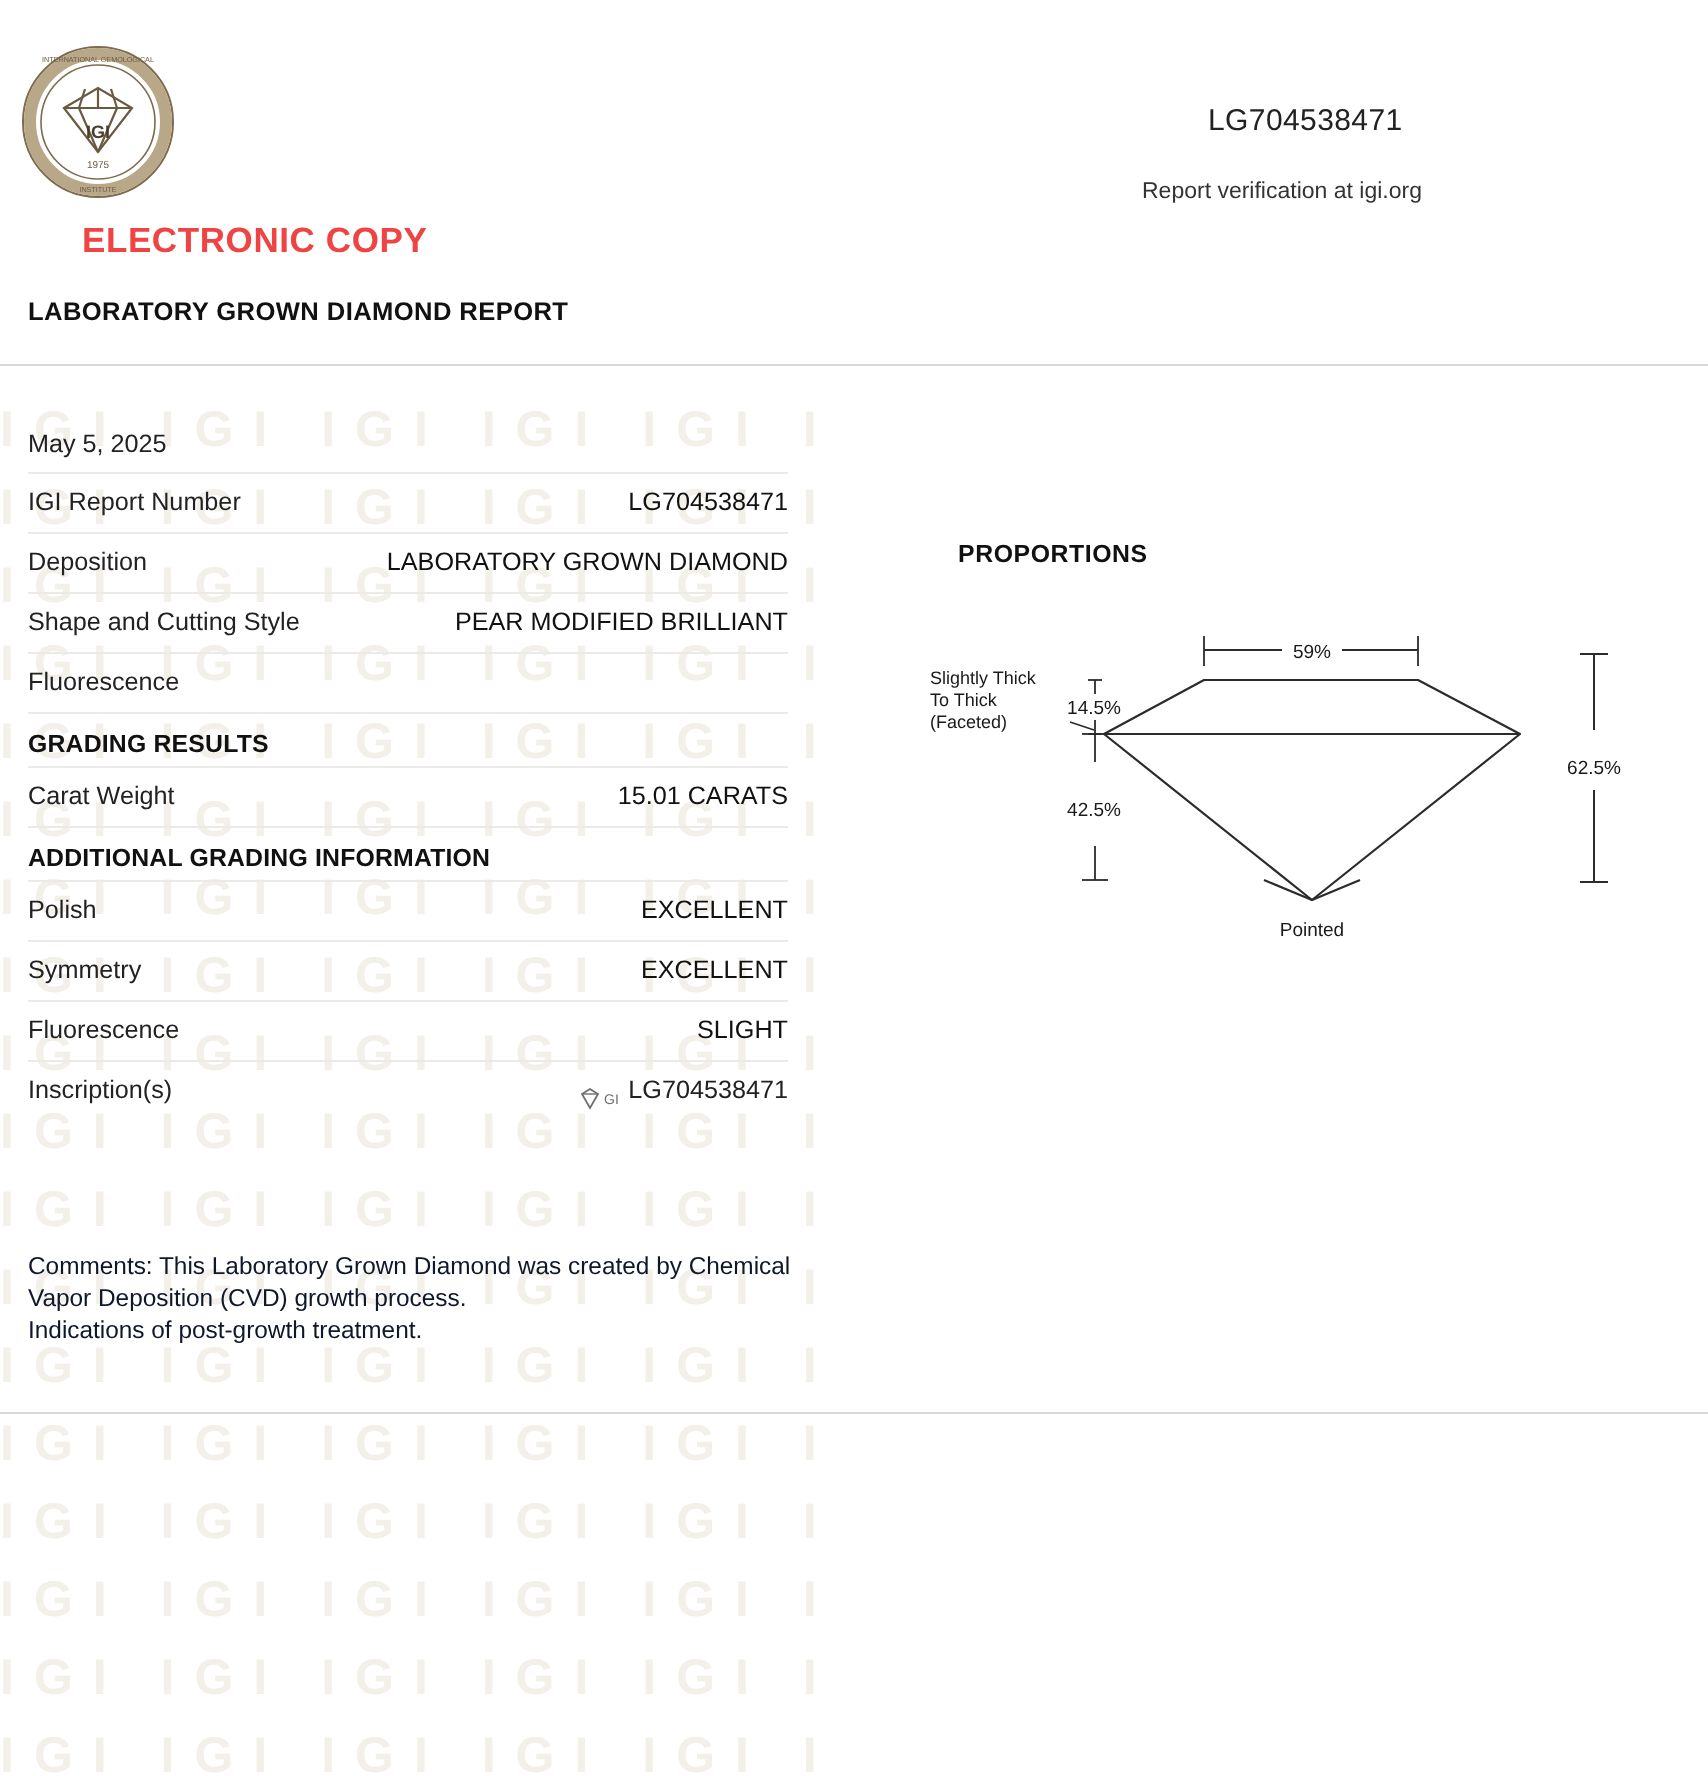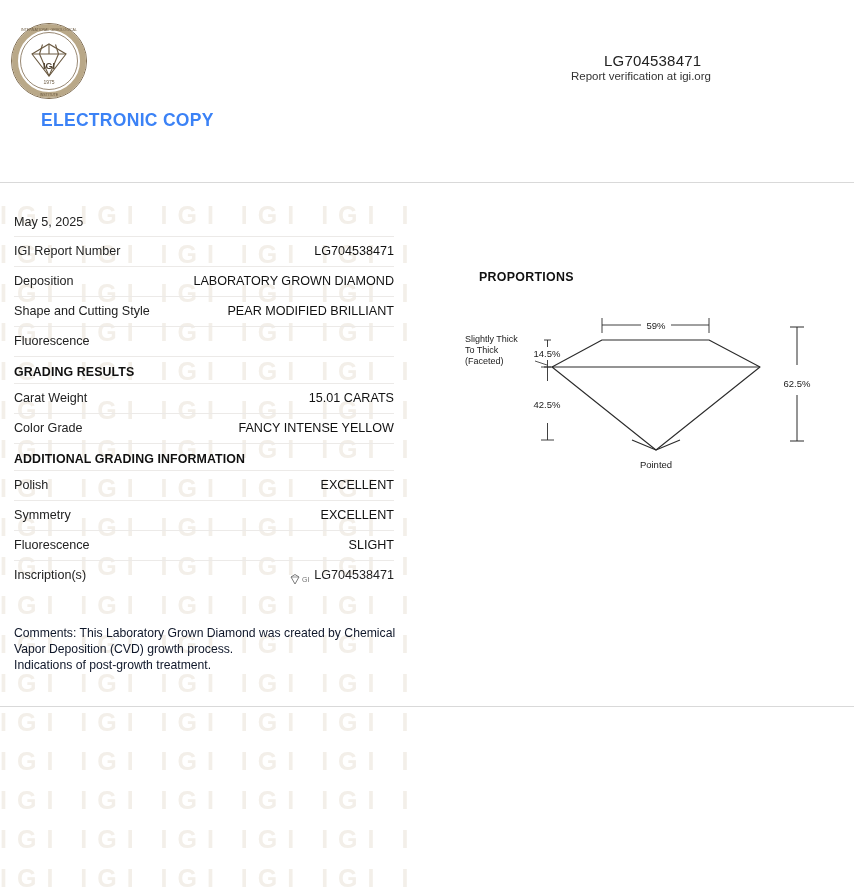--- a/index.html
+++ b/index.html
@@ -42,32 +42,32 @@
 
   .report-no {
     position: absolute;
     left: 604px; top: 52px;
     font-size: 15px;
     color: #222;
     letter-spacing: 0.2px;
   }
   .report-verify {
     position: absolute;
-    left: 571px; top: 70px;
+    left: 571px; top: 90px;
     font-size: 11.5px;
     color: #333;
     text-align: center;
   }
 
   .electronic-copy {
     position: absolute;
     left: 41px; top: 110px;
     font-size: 17.5px;
     font-weight: bold;
-    color: #3b82f6;
+    color: #ef4444;
     letter-spacing: 0.3px;
   }
 
   .lab-report-title {
     position: absolute;
     left: 14px; top: 148px;
     font-size: 12.8px;
     font-weight: bold;
     color: #111;
     letter-spacing: 0.2px;
@@ -216,20 +216,21 @@
         <text x="39" y="9" text-anchor="middle">INTERNATIONAL GEMOLOGICAL</text>
         <text x="39" y="74" text-anchor="middle">INSTITUTE</text>
       </g>
     </svg>
   </div>
 
 
   <div class="report-no">LG704538471</div>
   <div class="report-verify">Report verification at igi.org</div>
   <div class="electronic-copy">ELECTRONIC COPY</div>
+  <div class="lab-report-title">LABORATORY GROWN DIAMOND REPORT</div>
 </div>
 
 <div class="hr hr-top"></div>
 <div class="hr hr-bottom"></div>
 
 <div class="watermark">
   <div class="wm-row">IGI IGI IGI IGI IGI IGI IGI IGI IGI</div>
   <div class="wm-row">IGI IGI IGI IGI IGI IGI IGI IGI IGI</div>
   <div class="wm-row">IGI IGI IGI IGI IGI IGI IGI IGI IGI</div>
   <div class="wm-row">IGI IGI IGI IGI IGI IGI IGI IGI IGI</div>
@@ -267,24 +268,20 @@
   </div>
   <div class="row">
     <span class="lbl">Fluorescence</span>
   </div>
 
   <div class="section-head">GRADING RESULTS</div>
 
   <div class="row">
     <span class="lbl">Carat Weight</span>
     <span class="val">15.01 CARATS</span>
-  </div>
-  <div class="row">
-    <span class="lbl">Color Grade</span>
-    <span class="val">FANCY INTENSE YELLOW</span>
   </div>
 
   <div class="section-head">ADDITIONAL GRADING INFORMATION</div>
 
   <div class="row">
     <span class="lbl">Polish</span>
     <span class="val">EXCELLENT</span>
   </div>
   <div class="row">
     <span class="lbl">Symmetry</span>

